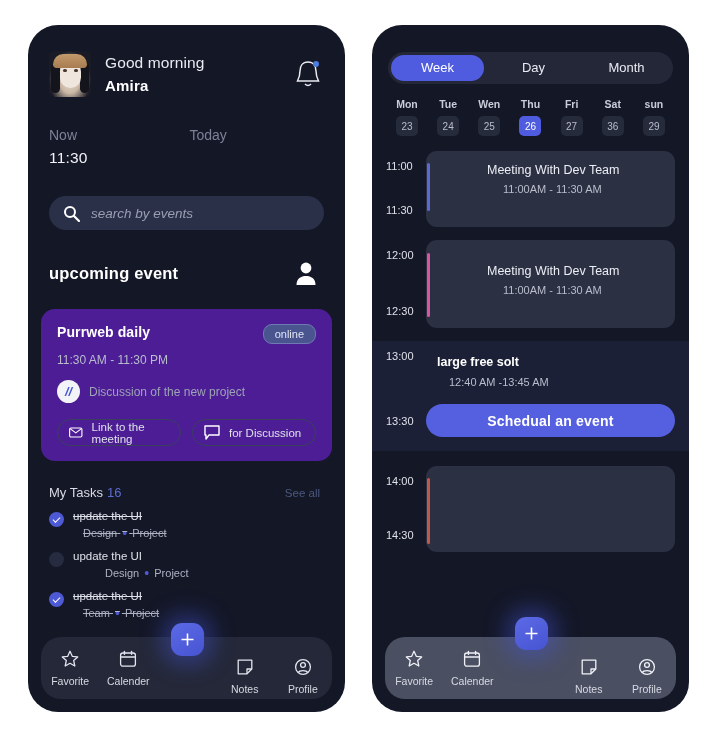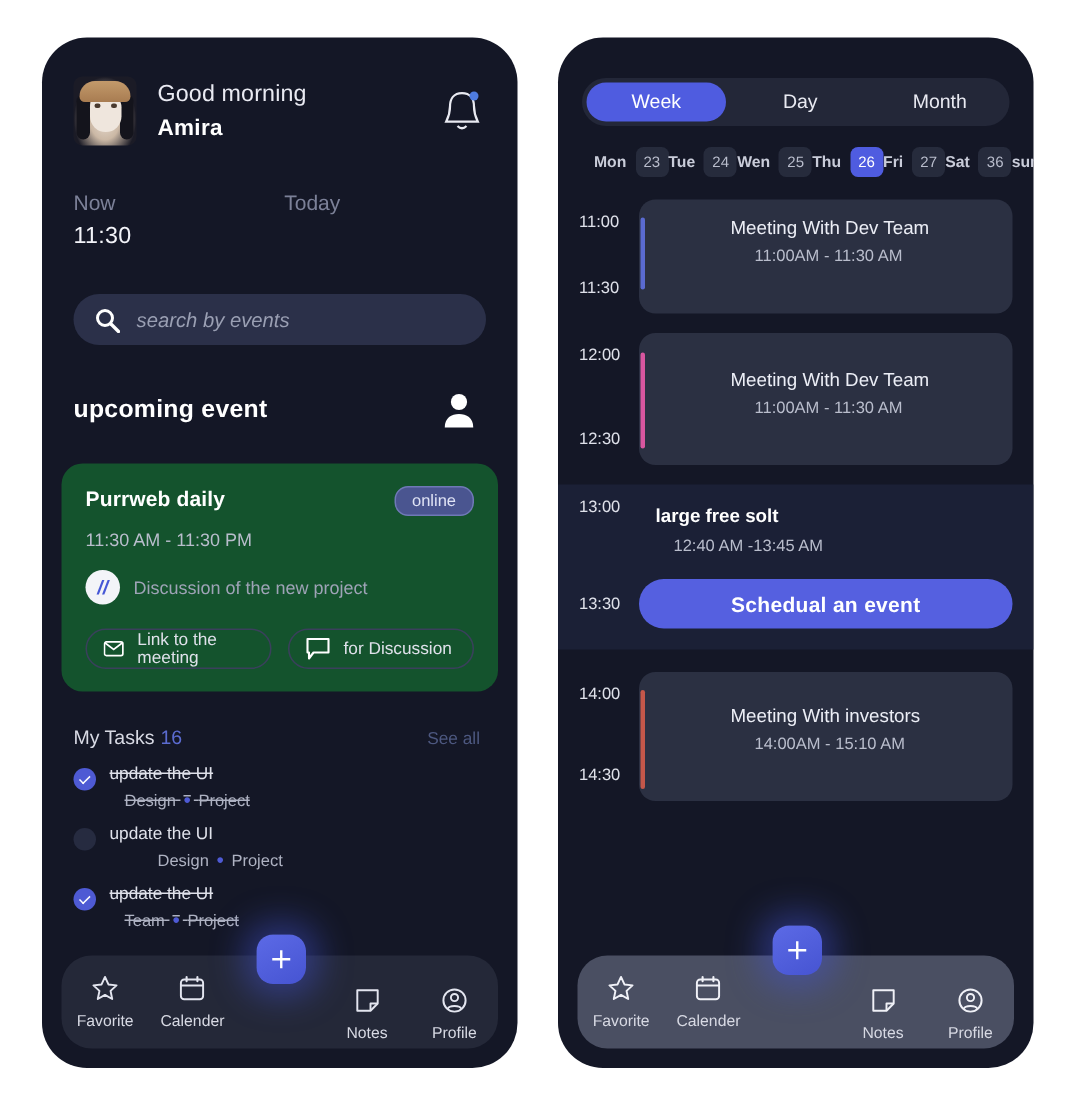--- a/index.html
+++ b/index.html
@@ -89,21 +89,21 @@
   }
 
   .sec-row {
     display: flex; align-items: center; justify-content: space-between;
     padding: 29px 25px 0 21px;
   }
   .sec-title { font-size: 16.5px; font-weight: bold; color: #ffffff; letter-spacing:.2px;}
 
   .evcard {
     margin: 22px 13px 0 13px;
-    background: #14532d;
+    background: #4c1d95;
     border-radius: 14px;
     padding: 15px 16px 15px 16px;
   }
   .evtop { display: flex; align-items: flex-start; justify-content: space-between; }
   .evtitle { font-size: 14px; font-weight: bold; color: #ffffff; letter-spacing:.1px;}
   .badge {
     background: #4a5590; color: #dfe3f5;
     font-size: 11px; padding: 3px 11px; border-radius: 9px;
     border: 1px solid #6f79b6;
   }
@@ -195,21 +195,21 @@
     font-size: 13px; color: #e9eaf2;
     line-height: 26px;
   }
   .segbtn.active {
     background: #4f5ce0; color: #ffffff;
     border-radius: 14px; margin: 0 3px; height: 26px;
   }
   .days {
     display: flex; padding: 14px 24px 0 24px; justify-content: space-between;
   }
-  .day { display: flex; flex-direction: row; align-items: center; gap: 6px; }
+  .day { display: flex; flex-direction: column; align-items: center; gap: 6px; }
   .dname { font-size: 10.5px; color: #c9ccd9; font-weight: bold; }
   .dnum {
     width: 22px; height: 20px; border-radius: 5px;
     background: #262b3c; color: #b9bdcc;
     font-size: 10px; display: flex; align-items: center; justify-content: center;
   }
   .day.sel .dnum { background: #4f5ce0; color: #ffffff; }
 
   .agenda { margin-top: 15px; }
   .slot { display: flex; padding: 0 14px 0 10px; }
@@ -504,24 +504,20 @@
         </div>
       </div>
 
       <div class="slot" style="margin-top:15px">
         <div class="times">
           <div class="tm">14:00</div>
           <div class="tm">14:30</div>
         </div>
         <div class="ev" style="height:86px;padding-top:22px">
           <div class="bar" style="background:#c4574a;height:66px;margin-top:-10px"></div>
-          <div class="ev-txt">
-            <div class="ev-title">Meeting With investors</div>
-            <div class="ev-time">14:00AM - 15:10 AM</div>
-          </div>
         </div>
       </div>
     </div>
 
     <div class="fab">
       <svg width="15" height="15" viewBox="0 0 15 15">
         <line x1="7.5" y1="1.5" x2="7.5" y2="13.5" stroke="#fff" stroke-width="1.6"></line>
         <line x1="1.5" y1="7.5" x2="13.5" y2="7.5" stroke="#fff" stroke-width="1.6"></line>
       </svg>
     </div>

